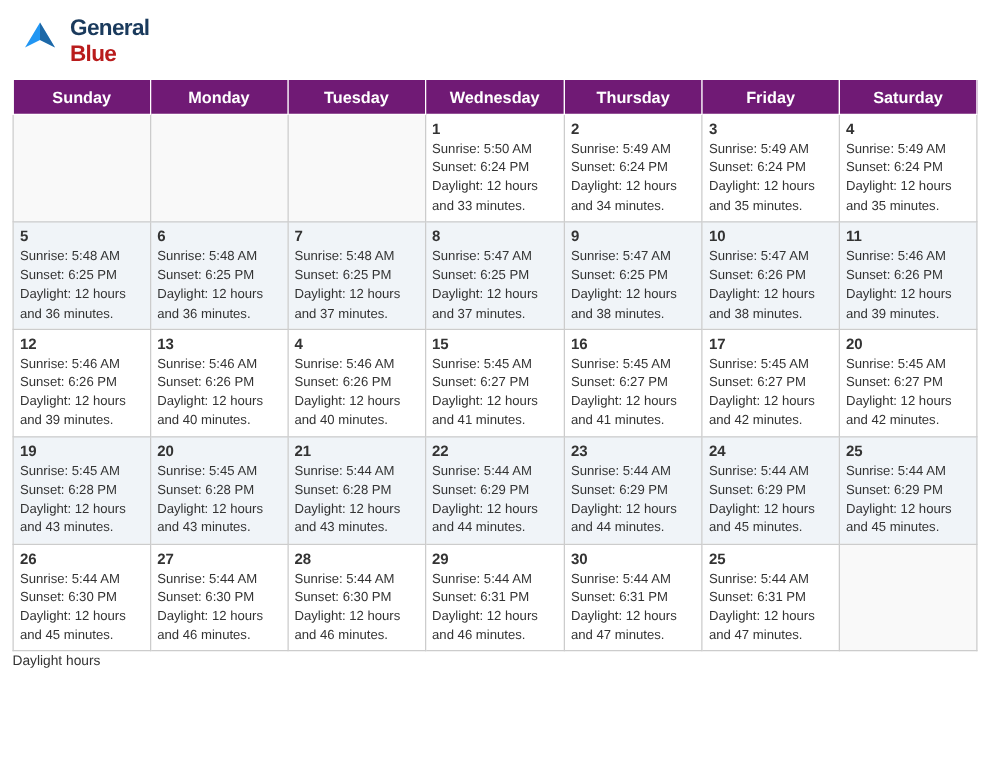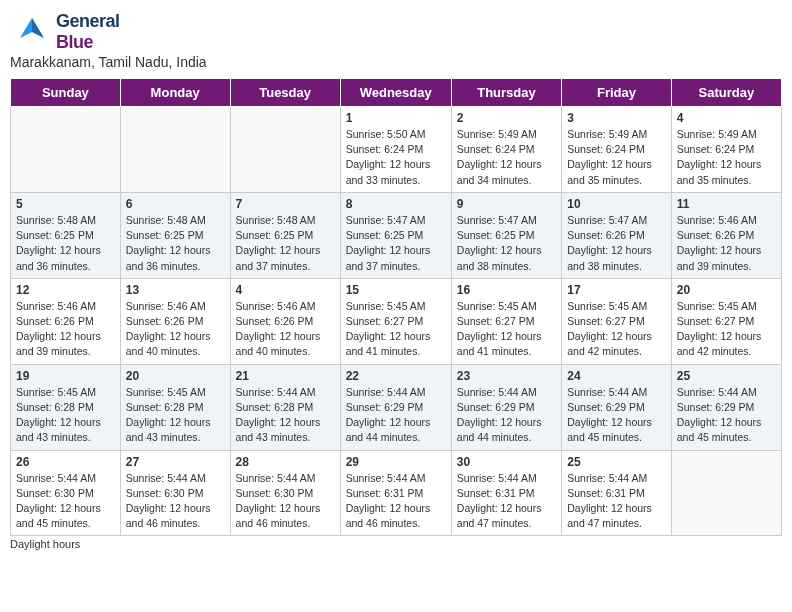--- a/index.html
+++ b/index.html
@@ -86,21 +86,21 @@
     }
     .logo-line1 {
       font-size: 18px;
       font-weight: bold;
       color: #1a3a5c;
       letter-spacing: -0.5px;
     }
     .logo-line2 {
       font-size: 18px;
       font-weight: bold;
-      color: #701a75;
+      color: #b91c1c;
       letter-spacing: -0.5px;
     }
     .bird-svg {
       margin-left: 2px;
     }
   </style>
 </head>
 <body>
 
 <div class="header">
@@ -110,21 +110,20 @@
         <polygon points="20,8 32,28 20,22 8,28" fill="#2196F3"></polygon>
         <polygon points="20,8 32,28 20,22" fill="#1a3a5c" opacity="0.5"></polygon>
       </svg>
     </div>
     <div class="logo-lines">
       <span class="logo-line1">General</span>
       <span class="logo-line2">Blue</span>
     </div>
   </div>
   <div class="title-section">
-    <div class="location">Marakkanam, Tamil Nadu, India</div>
   </div>
 </div>
 
 <table>
   <thead>
     <tr>
     <th class="day-header">Sunday</th>
         <th class="day-header">Monday</th>
         <th class="day-header">Tuesday</th>
         <th class="day-header">Wednesday</th>

